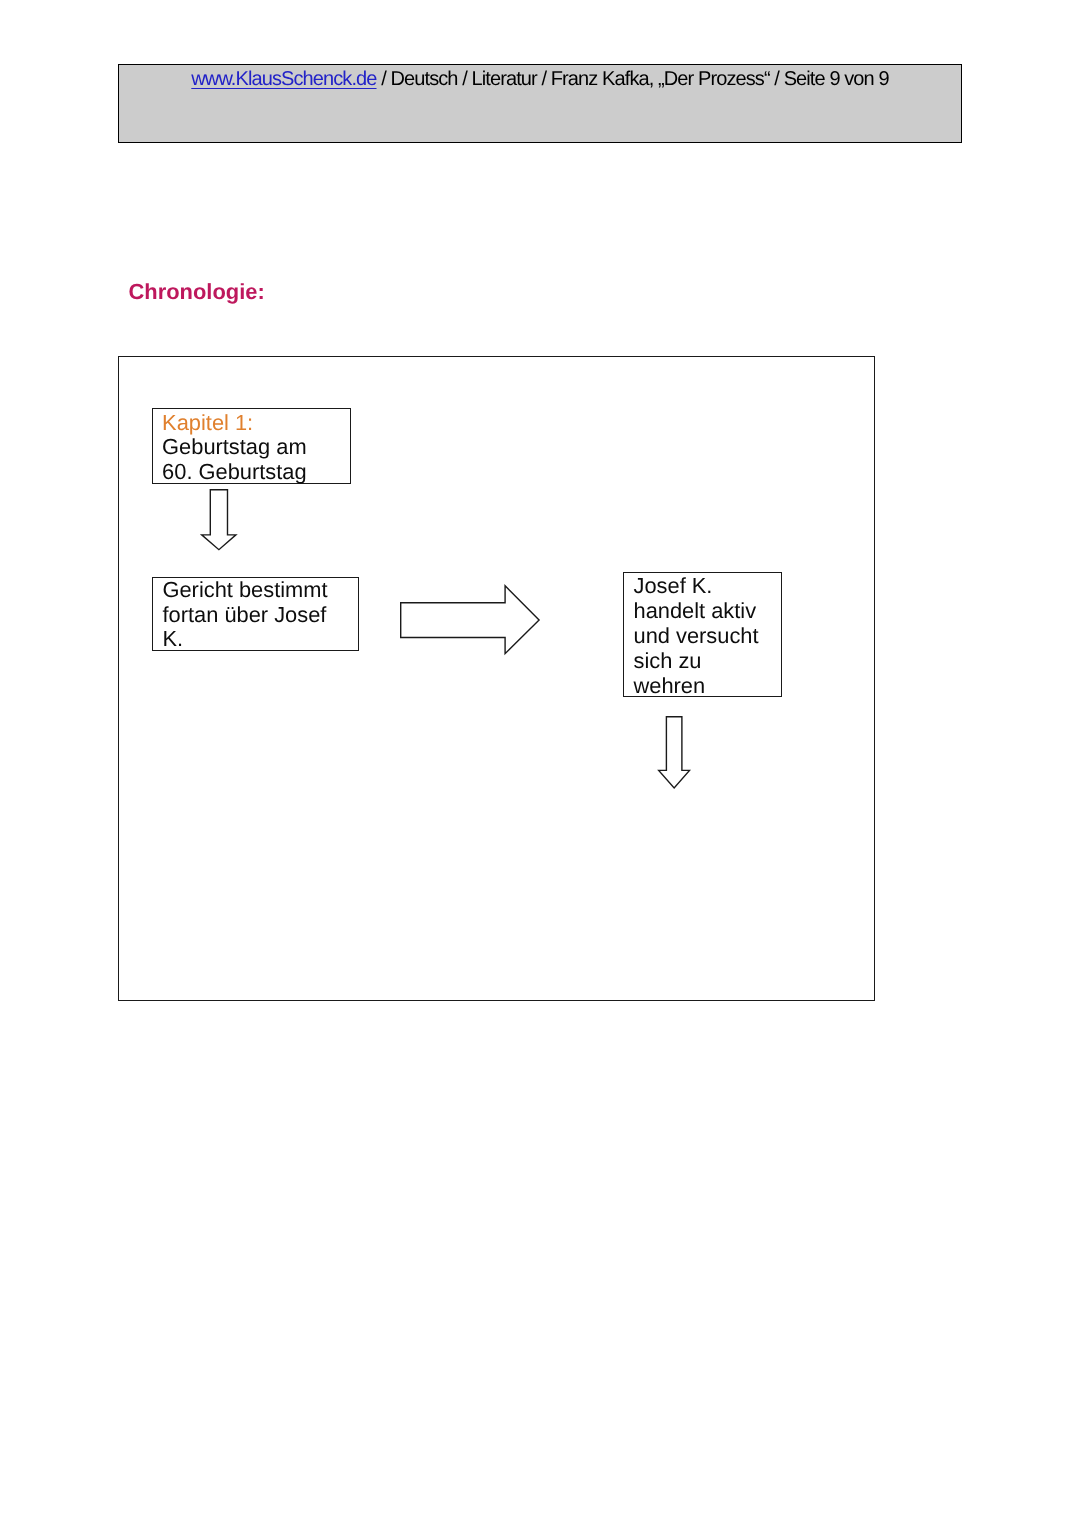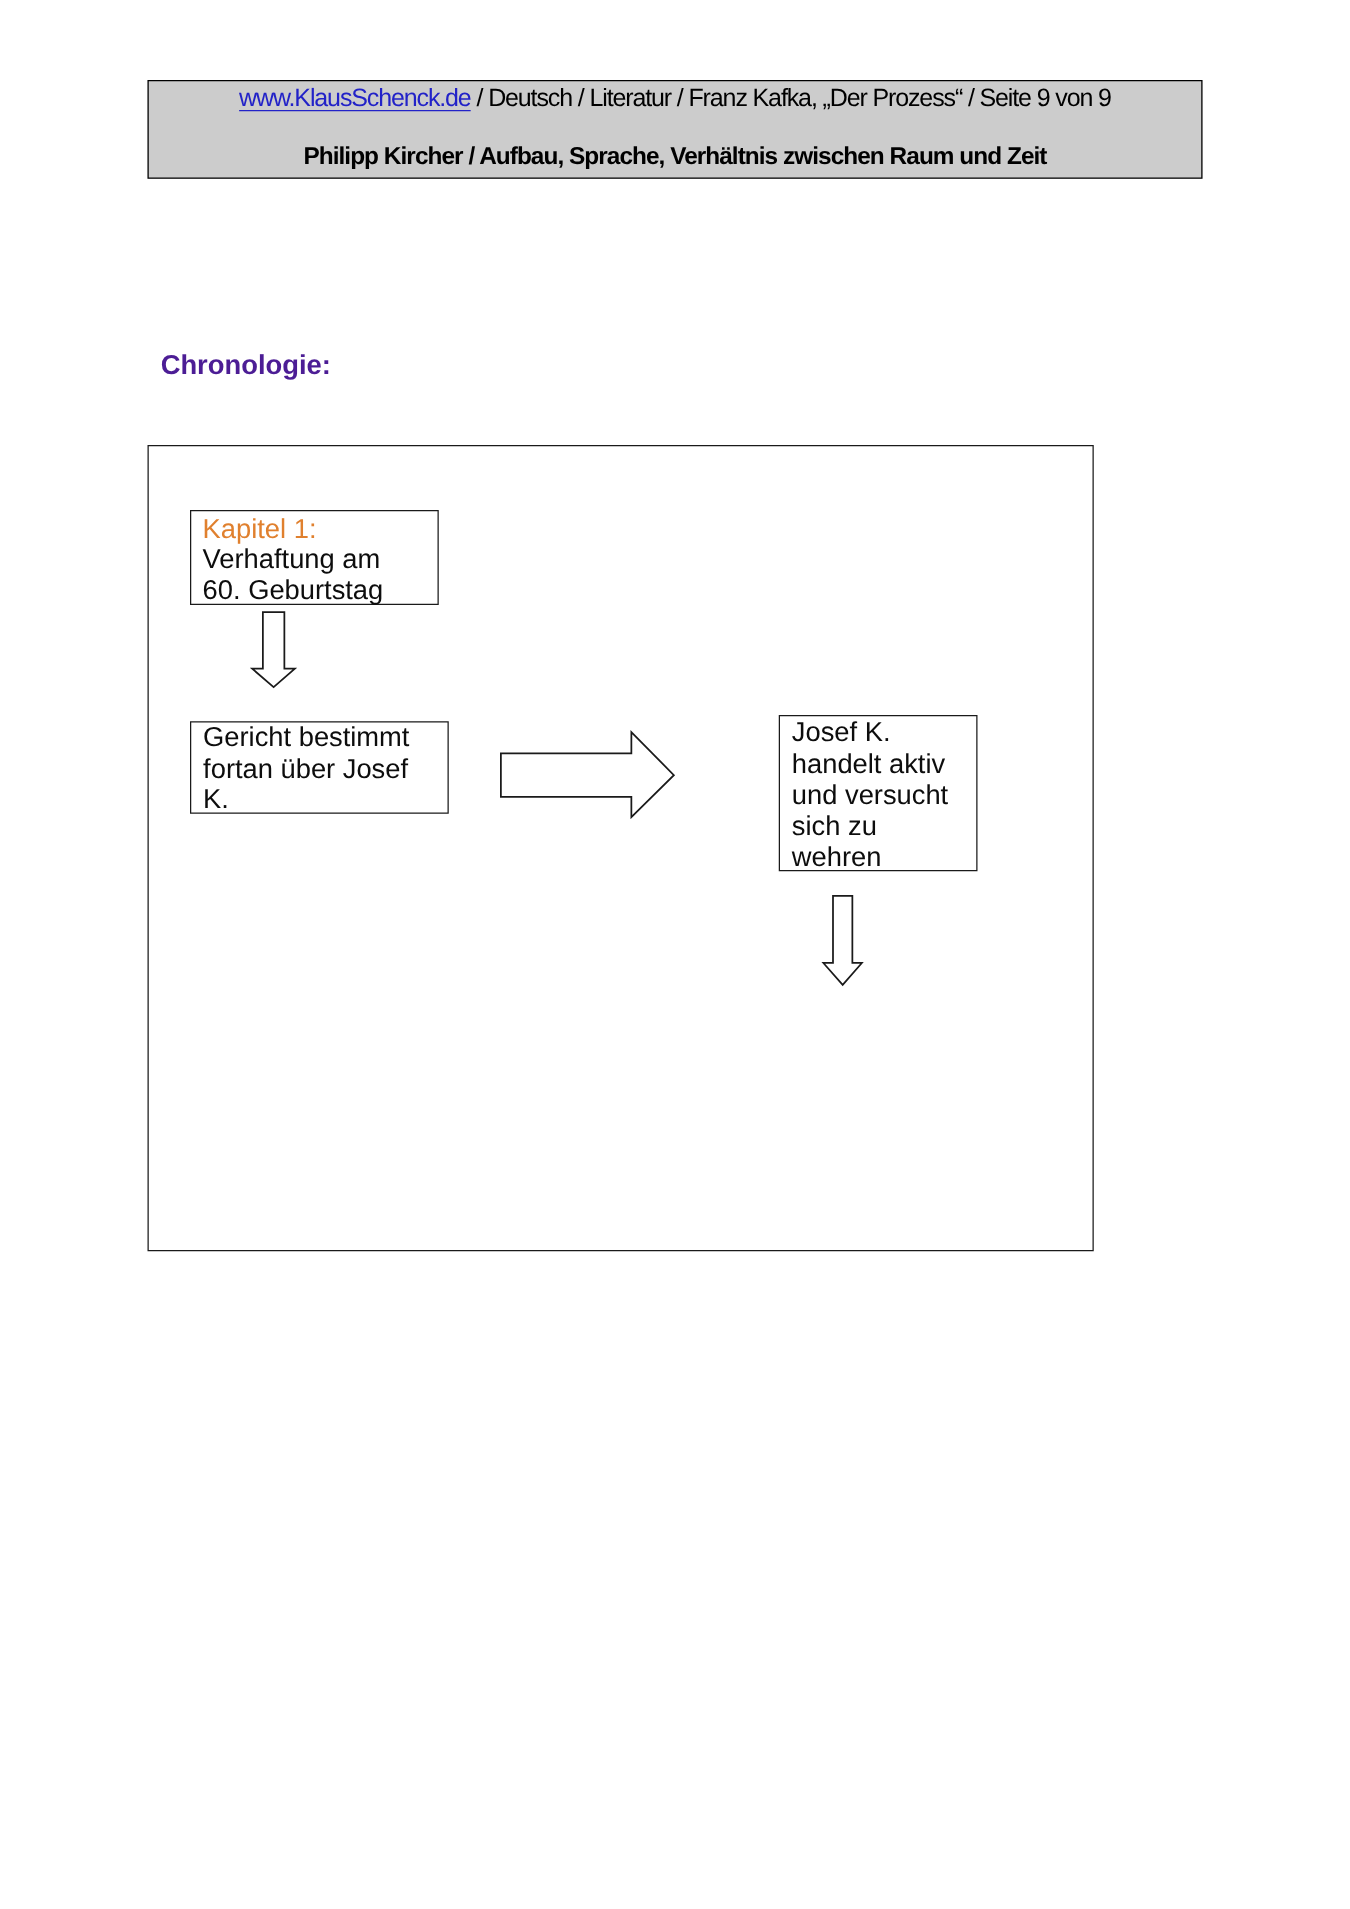--- a/index.html
+++ b/index.html
@@ -60,21 +60,21 @@
   }
 
   
   #section-title {
     position: absolute;
     left: 128.5px;
     top: 279px;
     font-size: 21.9px;
     line-height: 25px;
     font-weight: bold;
-    color: #4c1d95;
+    color: #be185d;
     white-space: nowrap;
   }
 
   
   #diagram-frame {
     position: absolute;
     left: 118px;
     top: 356px;
     width: 757px;
     height: 645px;
@@ -108,30 +108,29 @@
   #arrow-right-1 { left: 280.8px; top: 228.1px; }
   #arrow-down-2  { left: 538.9px; top: 359.1px; }
 </style>
 </head>
 <body>
 
 <div class="page">
 
   <div id="header-banner">
     <div id="header-line-1"><span id="header-link">www.KlausSchenck.de</span><span>  / Deutsch / Literatur / Franz Kafka, „Der Prozess“ / Seite 9 von 9</span></div>
-    <div id="header-line-2">Philipp Kircher / Aufbau, Sprache, Verhältnis zwischen Raum und Zeit</div>
   </div>
 
   <div id="section-title">Chronologie:</div>
 
   <div id="diagram-frame">
 
     <div class="node-box" id="node-kapitel-1">
       <div class="tx chapter">Kapitel 1:</div>
-      <div class="tx">Verhaftung am</div>
+      <div class="tx">Geburtstag am</div>
       <div class="tx">60. Geburtstag</div>
     </div>
 
     <div class="node-box" id="node-gericht">
       <div class="tx">Gericht bestimmt</div>
       <div class="tx">fortan über Josef</div>
       <div class="tx">K.</div>
     </div>
 
     <div class="node-box" id="node-josef-aktiv">

